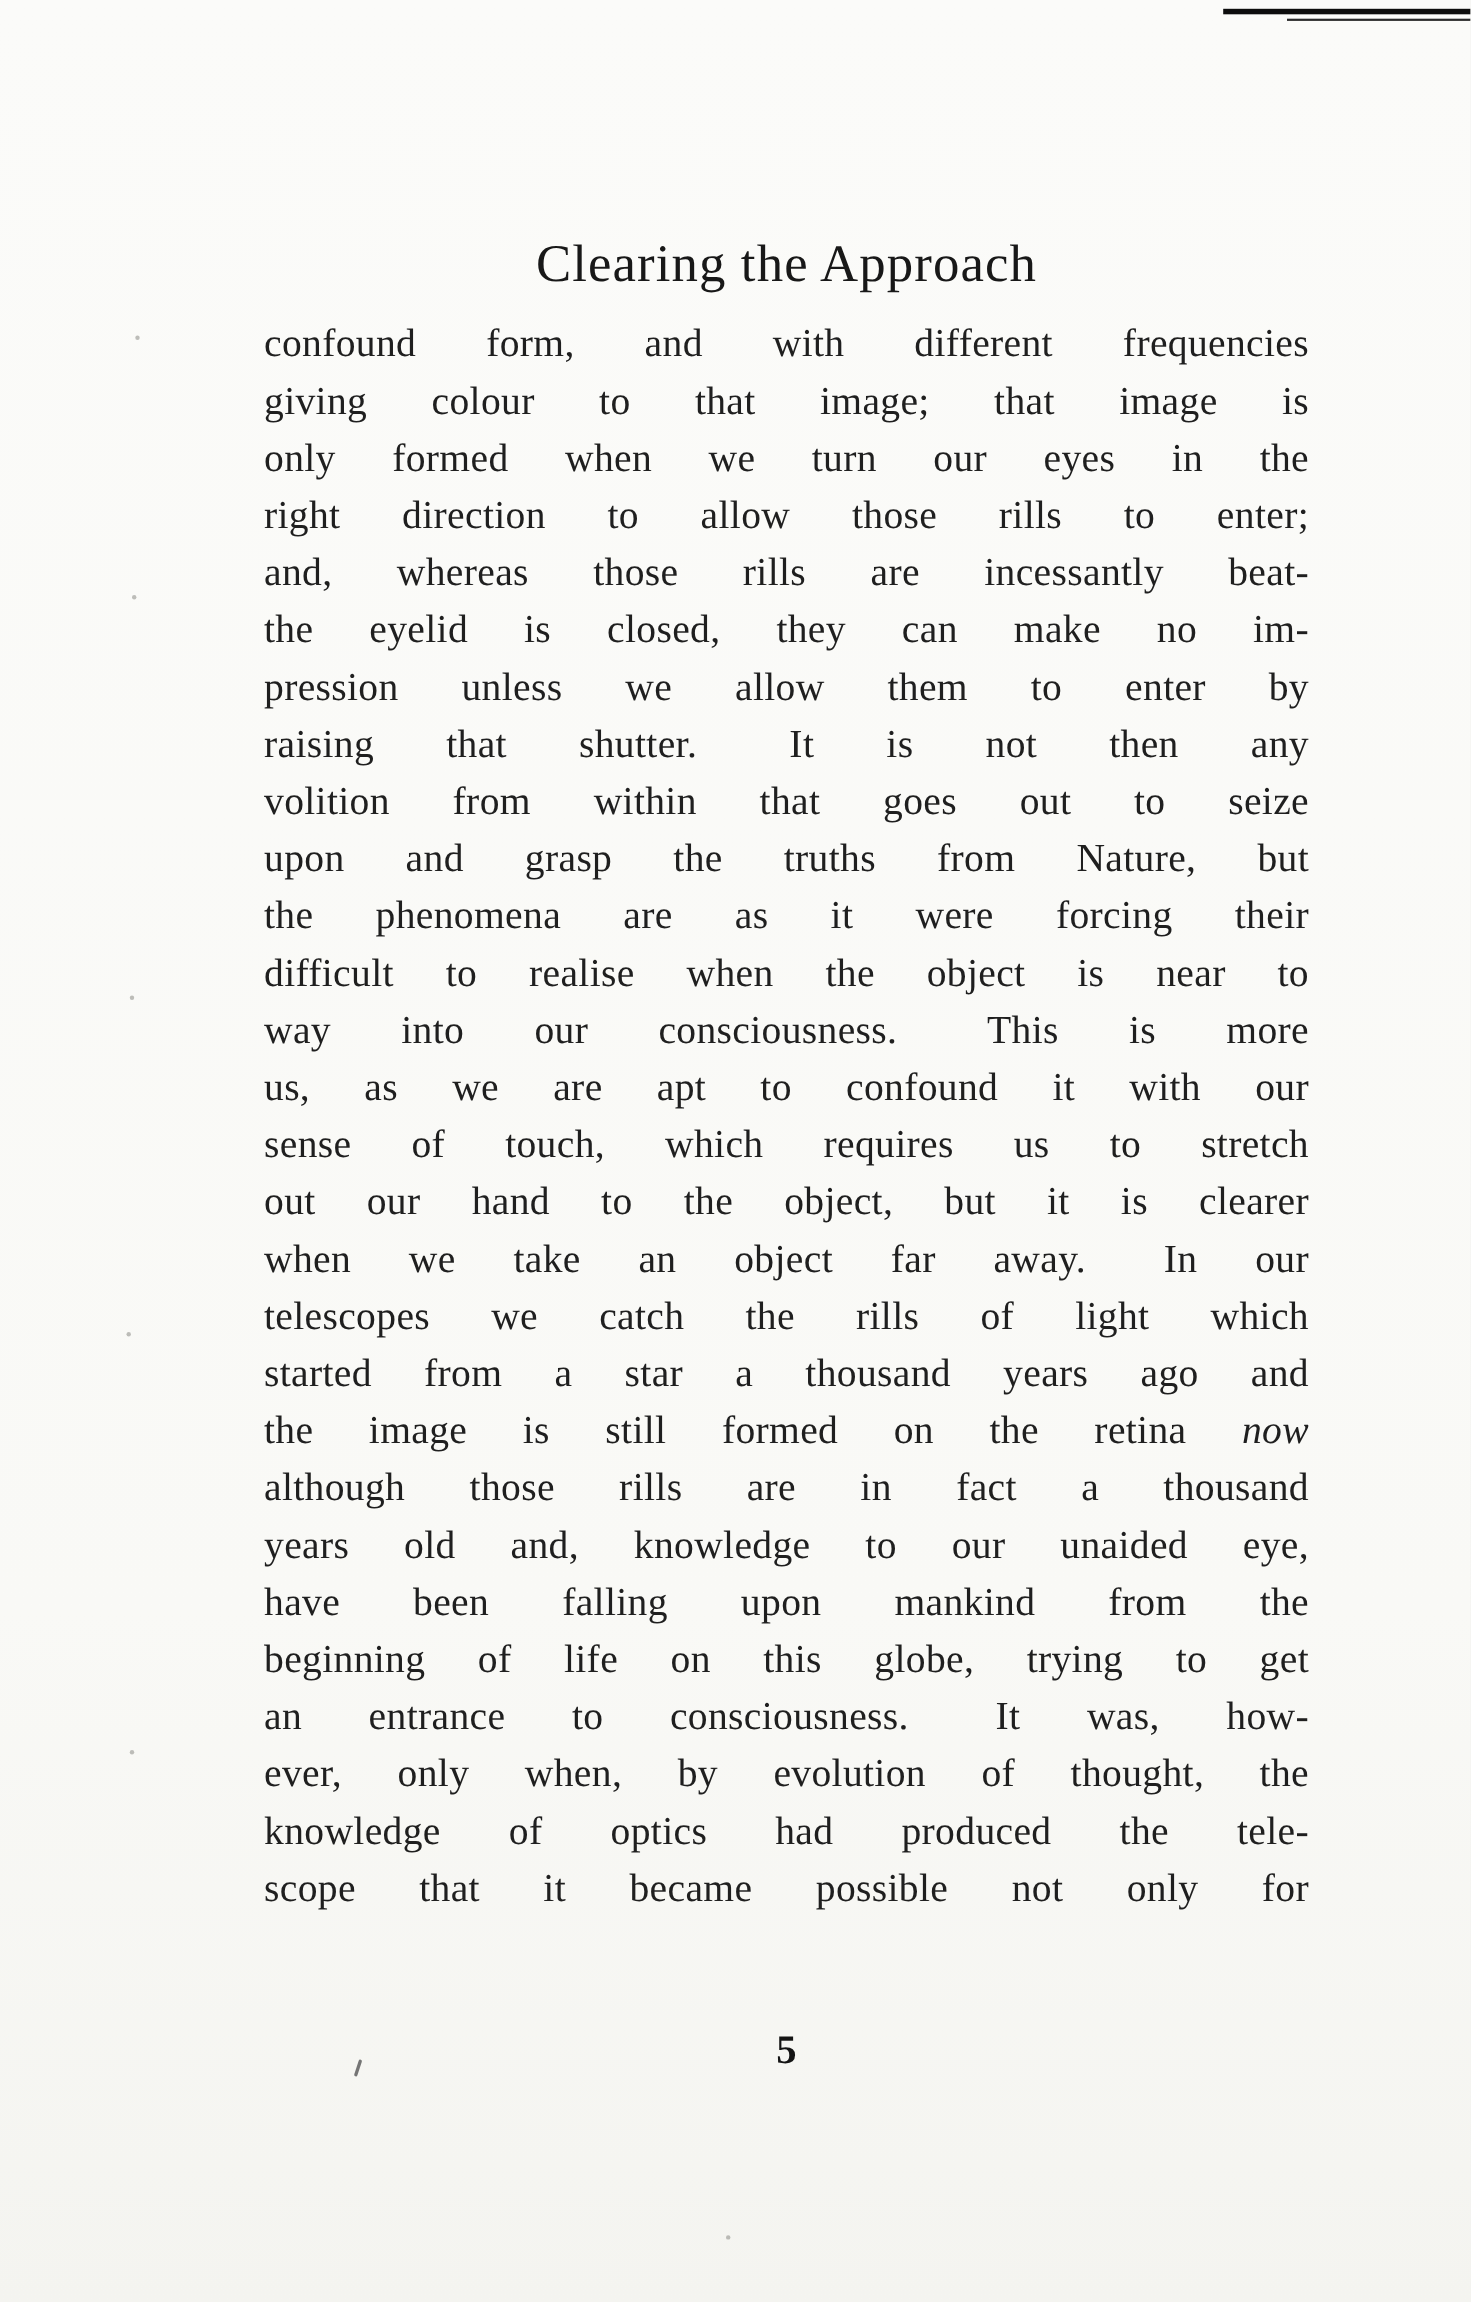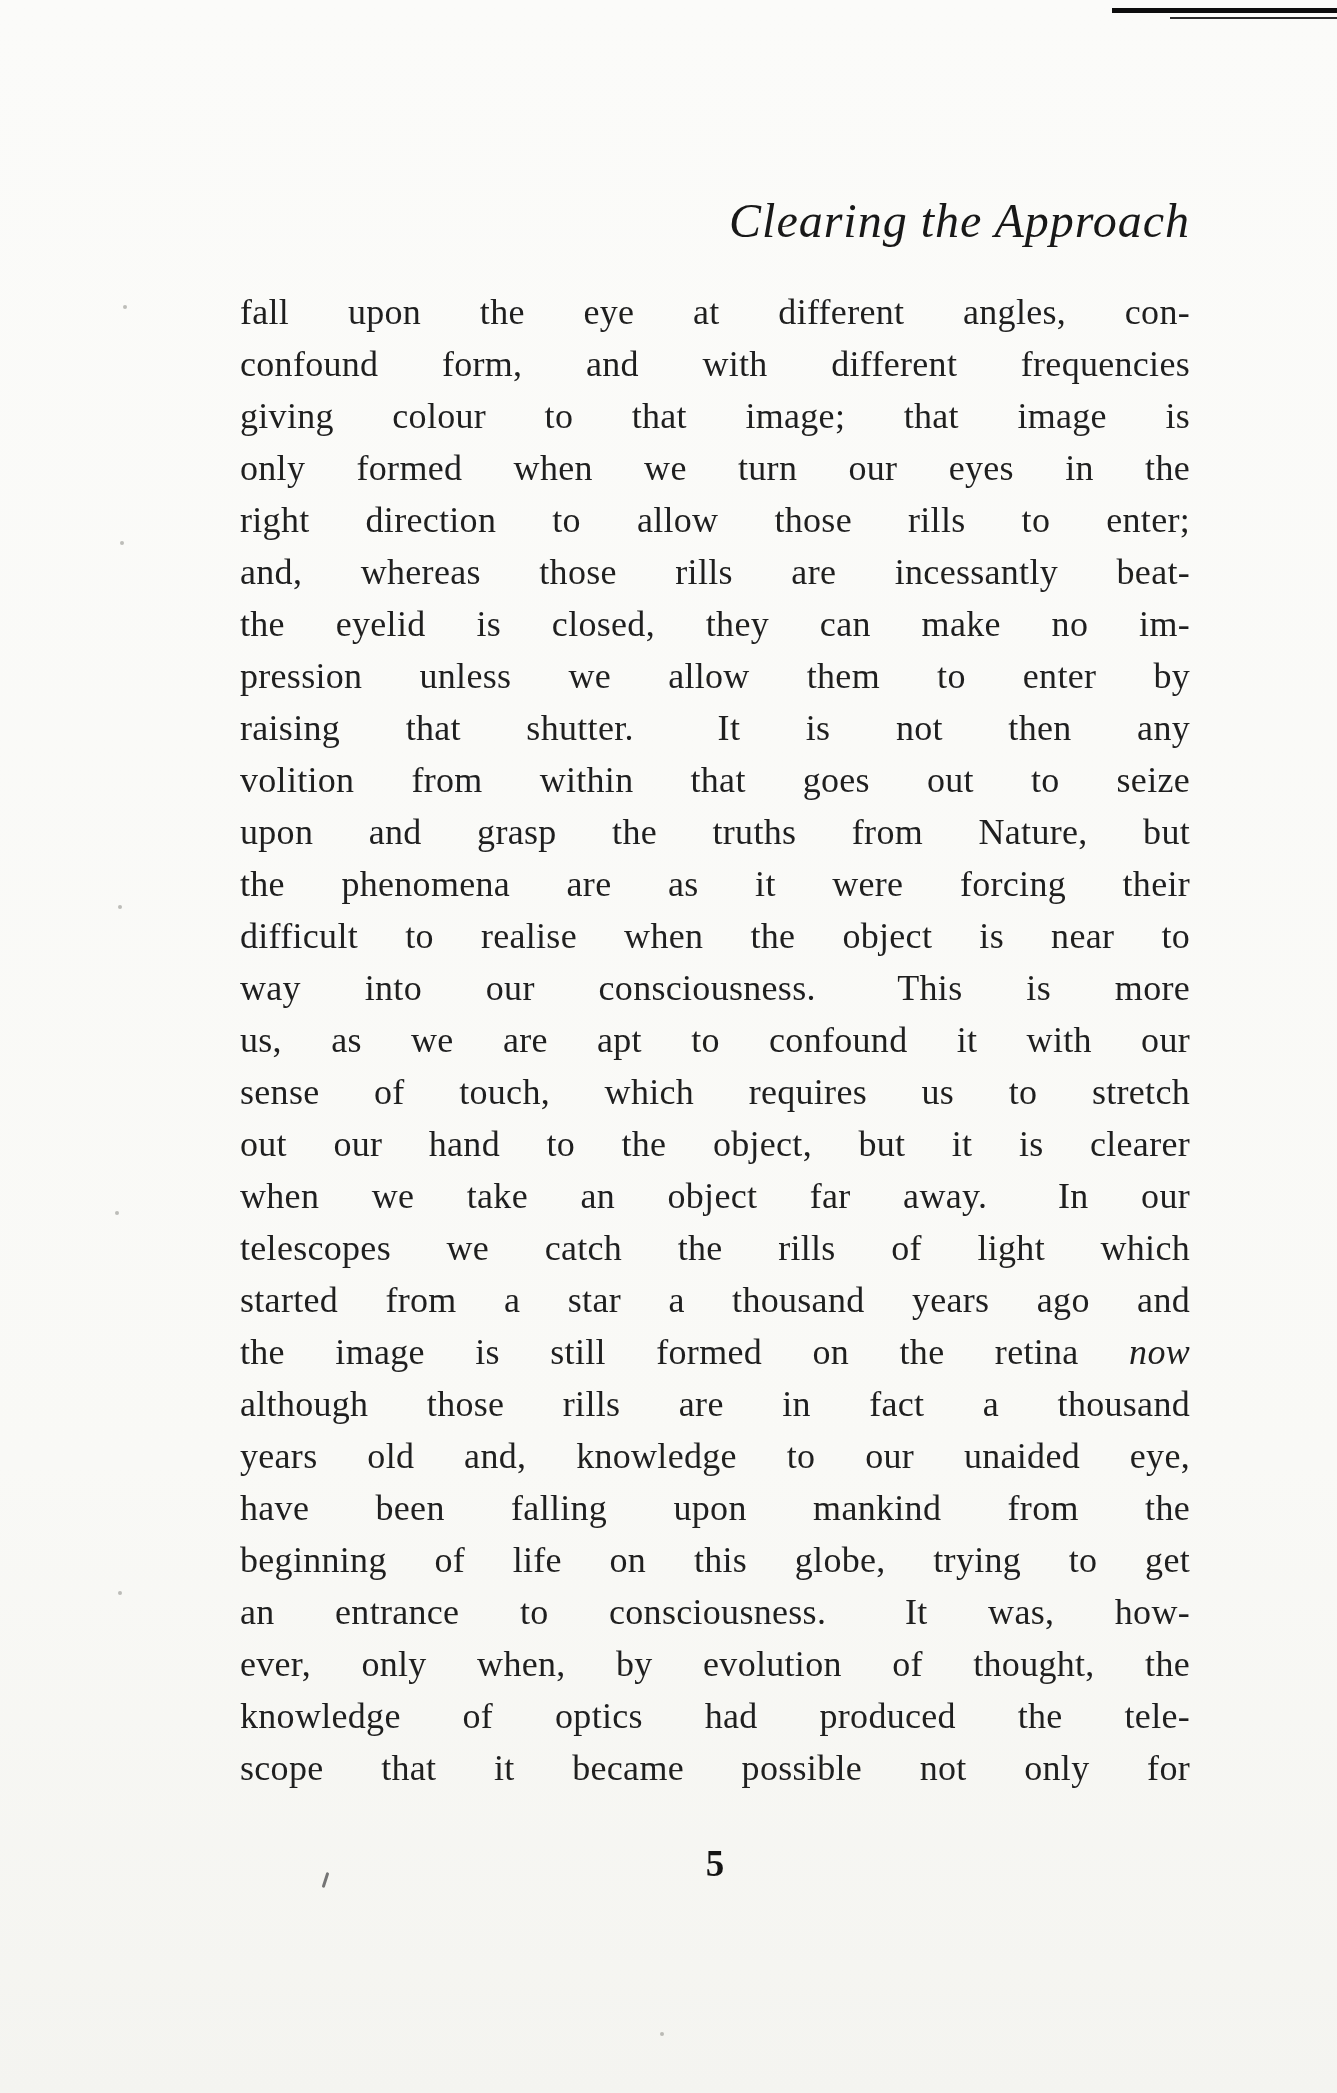--- a/index.html
+++ b/index.html
@@ -28,25 +28,24 @@
   .rule-top-2 {
     position: absolute;
     top: 17px;
     left: 1170px;
     width: 167px;
     height: 2px;
     background: #2a2a2a;
   }
   .title {
     position: absolute;
-    top: 195px;
+    top: 214px;
     left: 240px;
     width: 950px;
-    text-align: right;
-    font-style: italic;
+    text-align: center;
     font-size: 48px;
     line-height: 1.1;
     letter-spacing: 1px;
     color: #181818;
   }
   .body-text {
     position: absolute;
     top: 286px;
     left: 240px;
     width: 950px;
@@ -96,21 +95,20 @@
 <body>
 
 <div class="page">
 
   <div class="rule-top-1"></div>
   <div class="rule-top-2"></div>
 
   <div class="title">Clearing the Approach</div>
 
   <div class="body-text">
-      <div class="line">fall upon the eye at different angles, con-</div>
       <div class="line">confound form, and with different frequencies</div>
       <div class="line">giving colour to that image; that image is</div>
       <div class="line">only formed when we turn our eyes in the</div>
       <div class="line">right direction to allow those rills to enter;</div>
       <div class="line">and, whereas those rills are incessantly beat-</div>
       <div class="line">the eyelid is closed, they can make no im-</div>
       <div class="line">pression unless we allow them to enter by</div>
       <div class="line">raising that shutter.  It is not then any</div>
       <div class="line">volition from within that goes out to seize</div>
       <div class="line">upon and grasp the truths from Nature, but</div>

